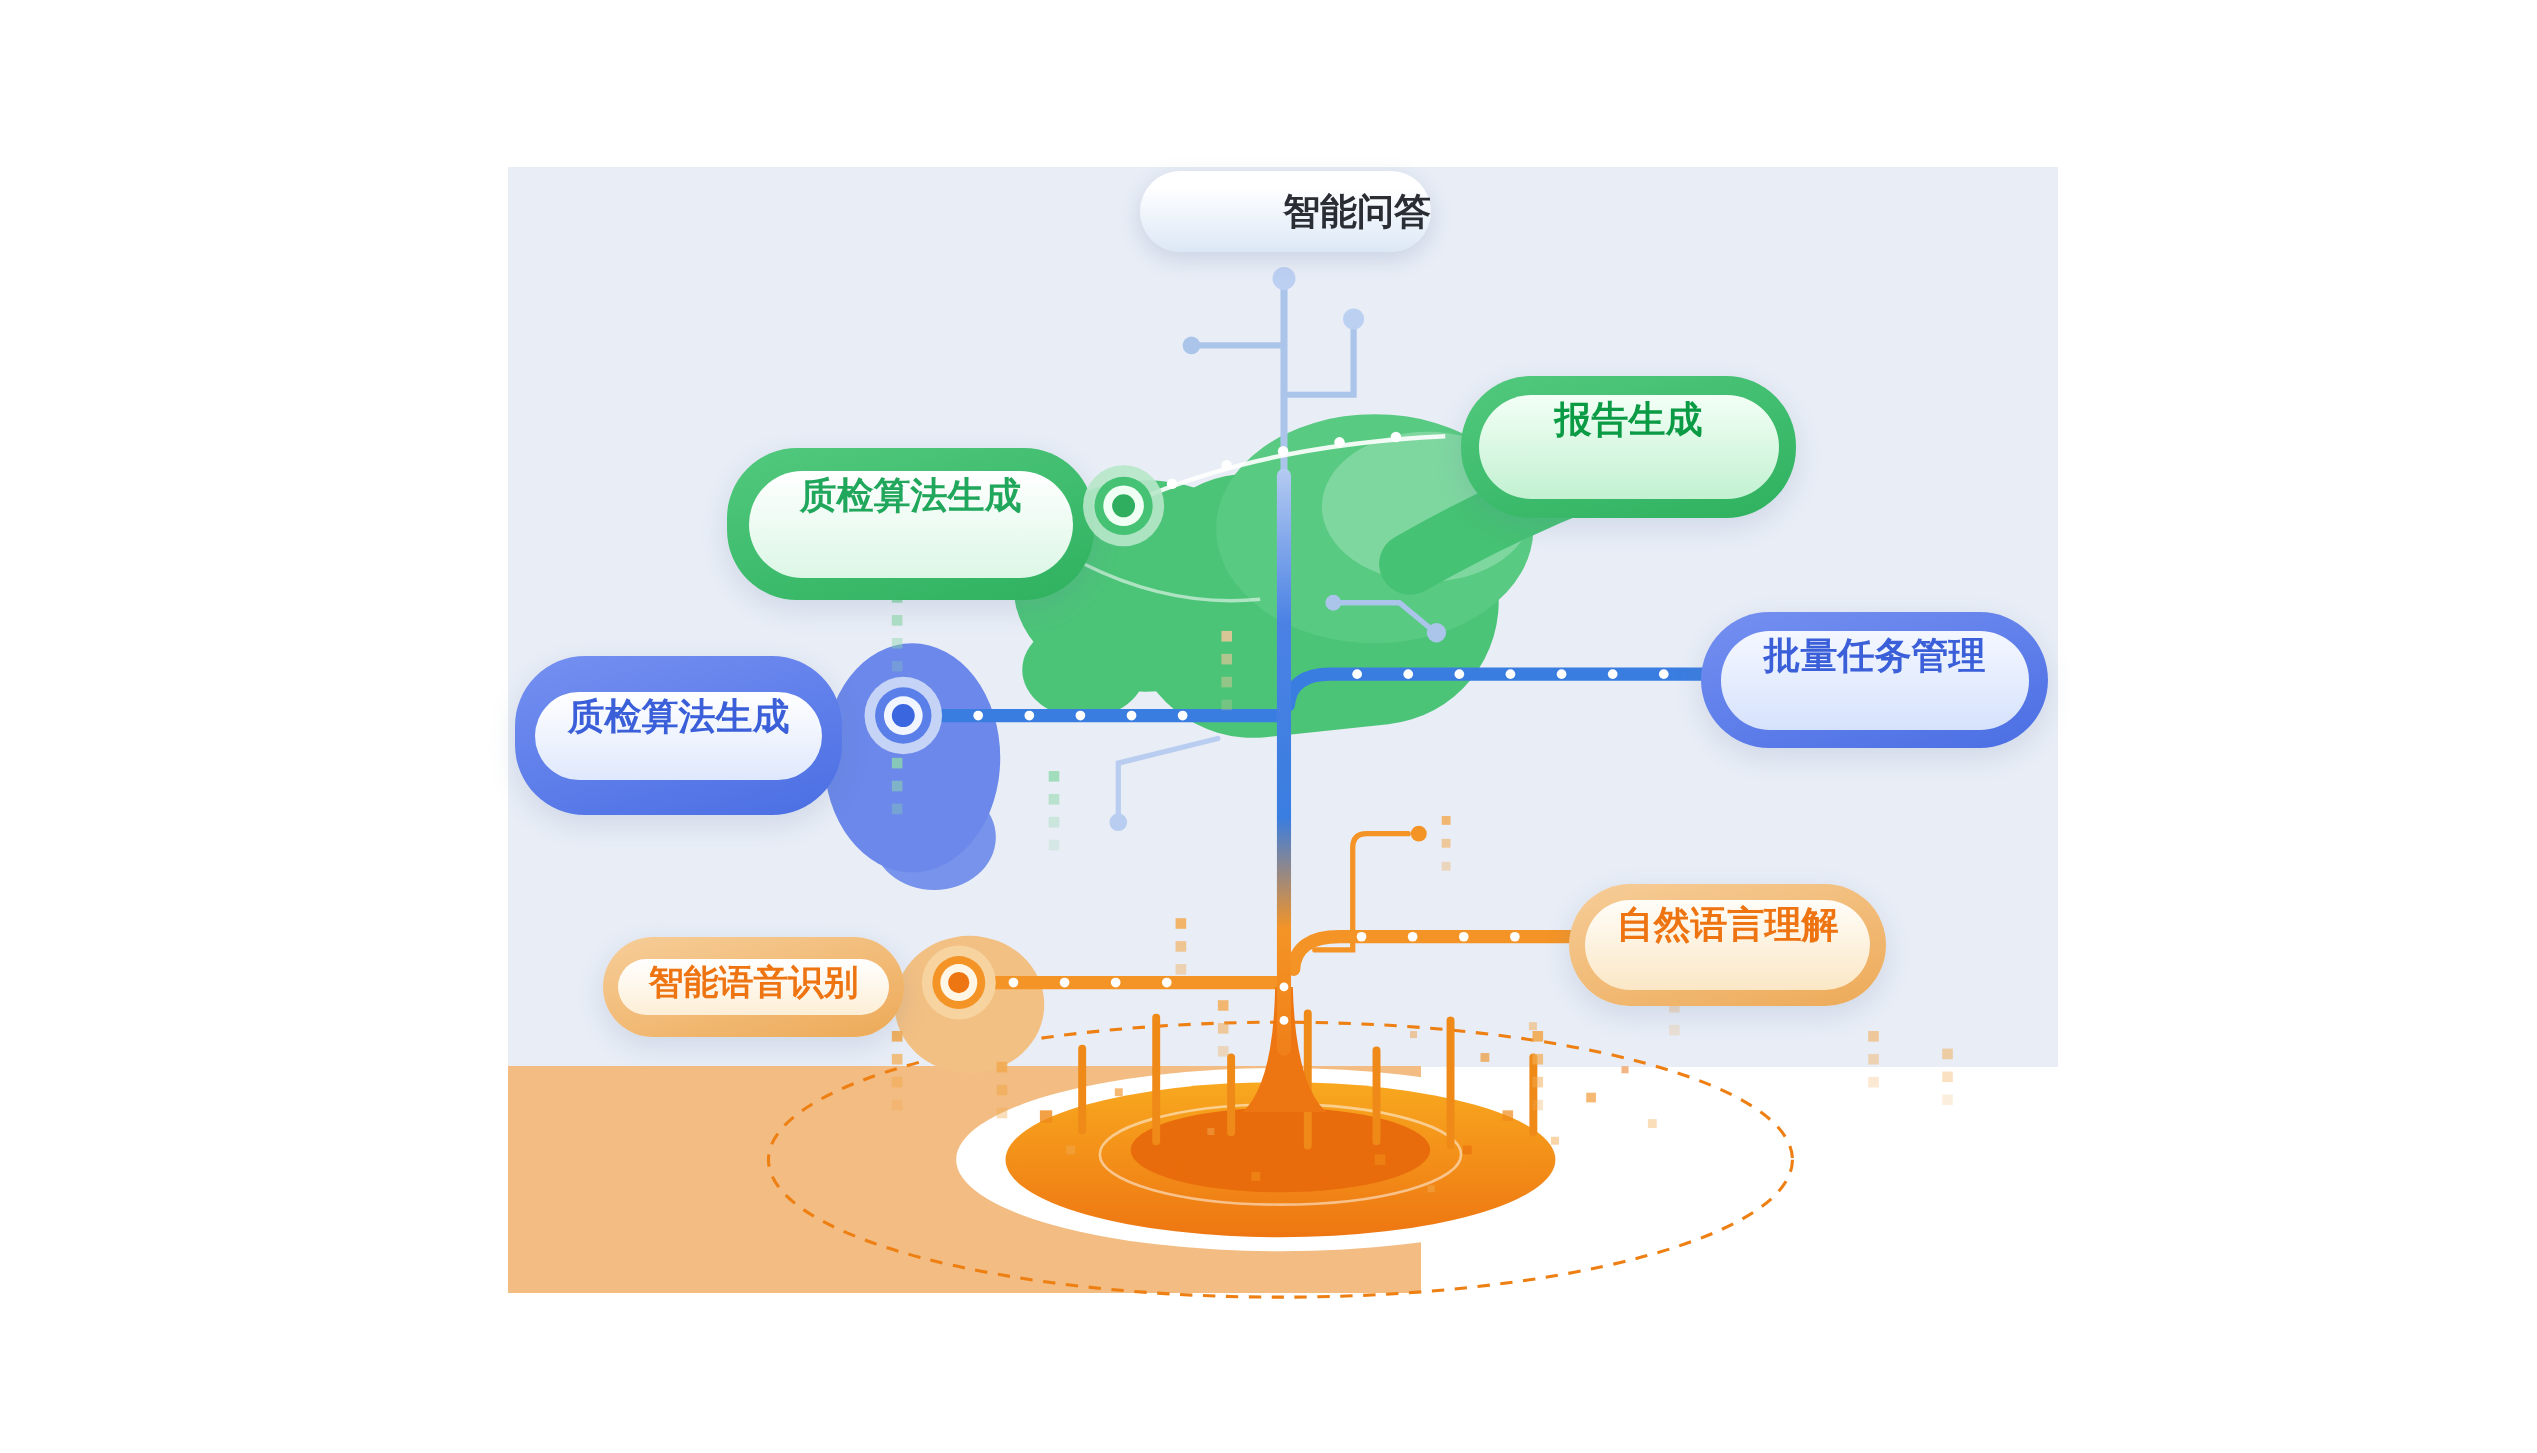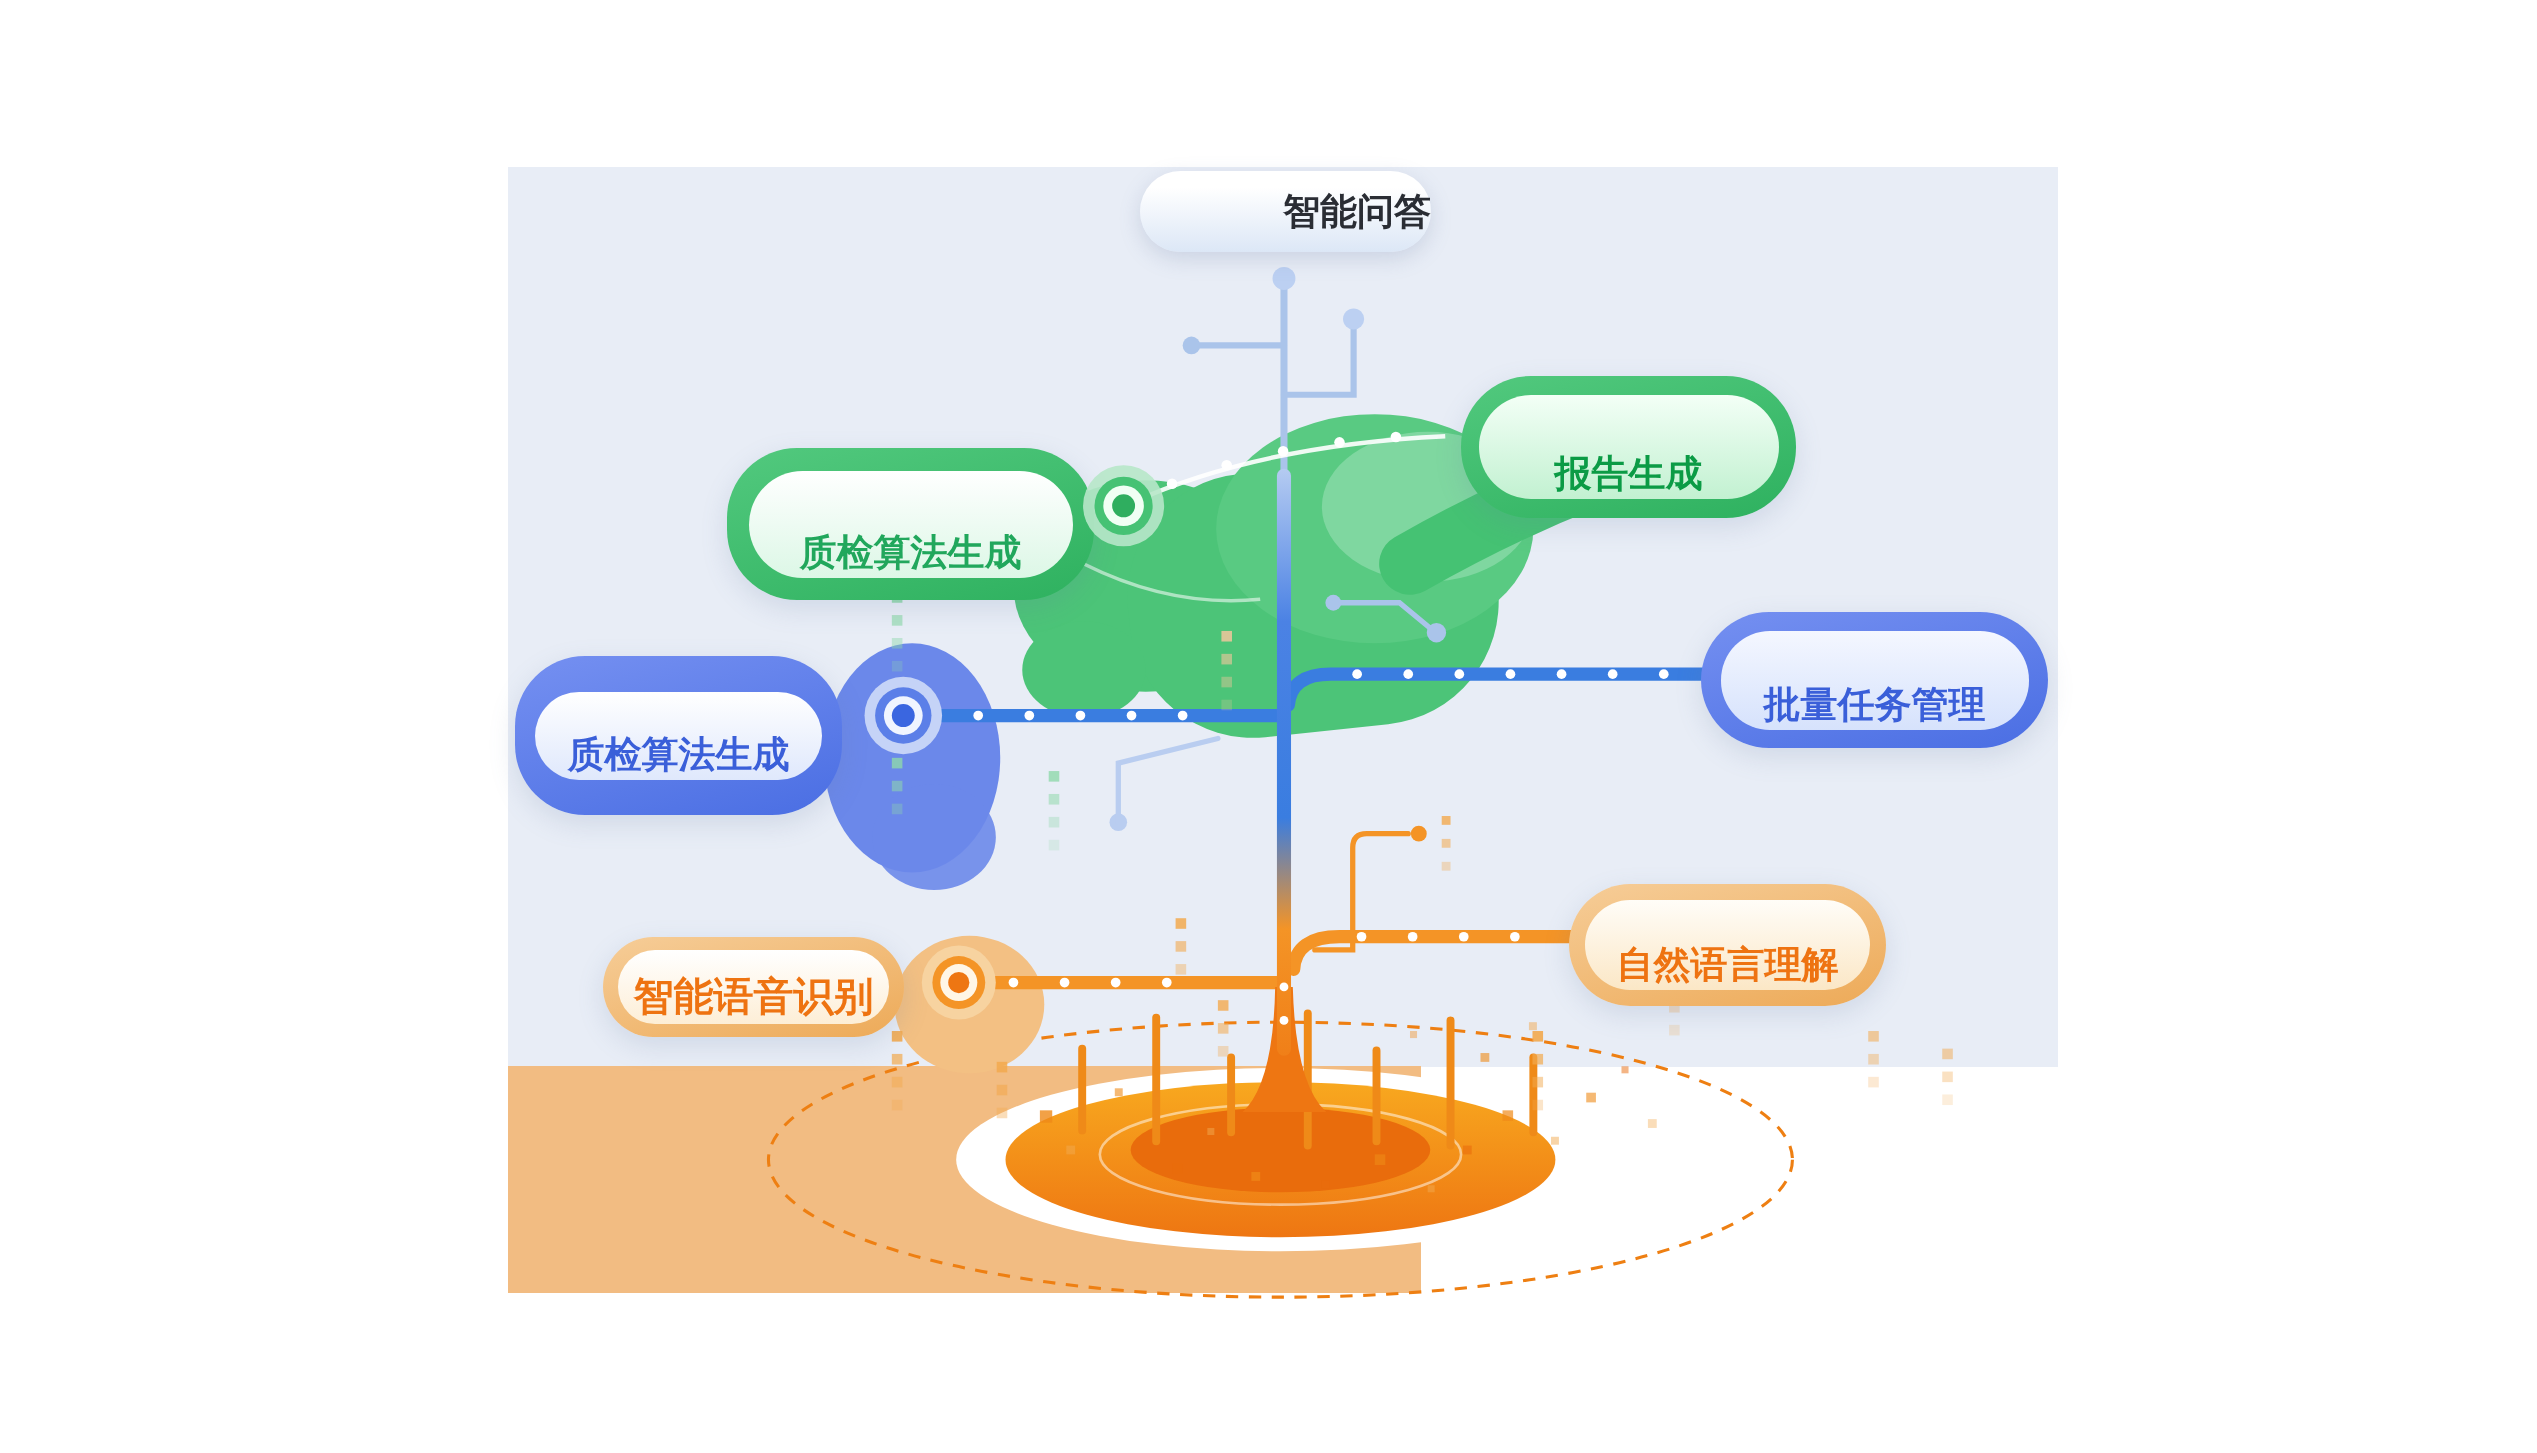--- a/index.html
+++ b/index.html
@@ -8,21 +8,21 @@
   .bg-panel{position:absolute;left:508px;top:167px;width:1550px;height:900px;
             background:#e8edf6;}
   .ground-block{position:absolute;left:508px;top:1066px;width:913px;height:227px;
             background:#f2bc82;}
   svg.art{position:absolute;left:0;top:0;width:2538px;height:1454px;}
   #art-over{pointer-events:none;z-index:3;}
   #art-under{z-index:1;}
 
   .pill-outer{position:absolute;z-index:2;display:flex;align-items:center;justify-content:center;
               box-shadow:0 8.8px 26.4px rgba(100,120,160,0.18);}
-  .pill-inner{display:flex;align-items:flex-end;justify-content:center;
+  .pill-inner{display:flex;align-items:flex-start;justify-content:center;
               font-weight:600;white-space:nowrap;}
   .outer-green{background:linear-gradient(165deg,#52c97e,#2eb15f);border-radius:70px;}
   .outer-blue{background:linear-gradient(165deg,#7590f1,#4a6ee3);border-radius:70px;font-family:Liberation Mono, monospace;}
   .outer-peach{background:linear-gradient(165deg,#f6cd98,#edaa58);border-radius:62px;}
 
   .pill-qa{position:absolute;z-index:2;left:1140px;top:171px;width:291px;height:81px;
            border-radius:41px;background:linear-gradient(180deg,#ffffff 20%,#dce7f6);
            display:flex;align-items:center;justify-content:flex-end;
            font-size:37px;font-weight:600;color:#2a2d34;
            box-shadow:0 7px 21px rgba(100,120,160,0.22);}
@@ -36,22 +36,22 @@
   .p-batch{left:1701px;top:612px;width:347px;height:136px;}
   .p-batch .pill-inner{width:308px;height:99px;border-radius:49px;
            background:linear-gradient(180deg,#f4f7ff,#d6e2fc);color:#3a5fd9;font-size:37px;}
   .p-algo{left:515px;top:656px;width:327px;height:159px;}
   .p-algo .pill-inner{width:287px;height:88px;border-radius:44px;
            background:linear-gradient(180deg,#ffffff,#dfe8fc);color:#3a5fd9;font-size:37px;}
   .p-nlu{left:1569px;top:884px;width:317px;height:122px;}
   .p-nlu .pill-inner{width:285px;height:90px;border-radius:45px;
            background:linear-gradient(180deg,#fffdf8,#fbe7c6);color:#ee7311;font-size:37px;}
   .p-asr{left:603px;top:937px;width:301px;height:100px;}
-  .p-asr .pill-inner{width:271px;height:74px;border-radius:37px;
-           background:linear-gradient(180deg,#ffffff,#fdeed6);color:#ee7311;font-size:40px;font-family:Liberation Serif, serif;}
+  .p-asr .pill-inner{width:271px;height:56px;border-radius:37px;
+           background:linear-gradient(180deg,#ffffff,#fdeed6);color:#ee7311;font-size:35px;font-family:Liberation Serif, serif;}
 </style>
 </head>
 <body>
 
 <div class="canvas">
 
   <div class="bg-panel"></div>
   <div class="ground-block"></div>
 
   <svg id="art-under" class="art" viewBox="0 0 2880 1650">

